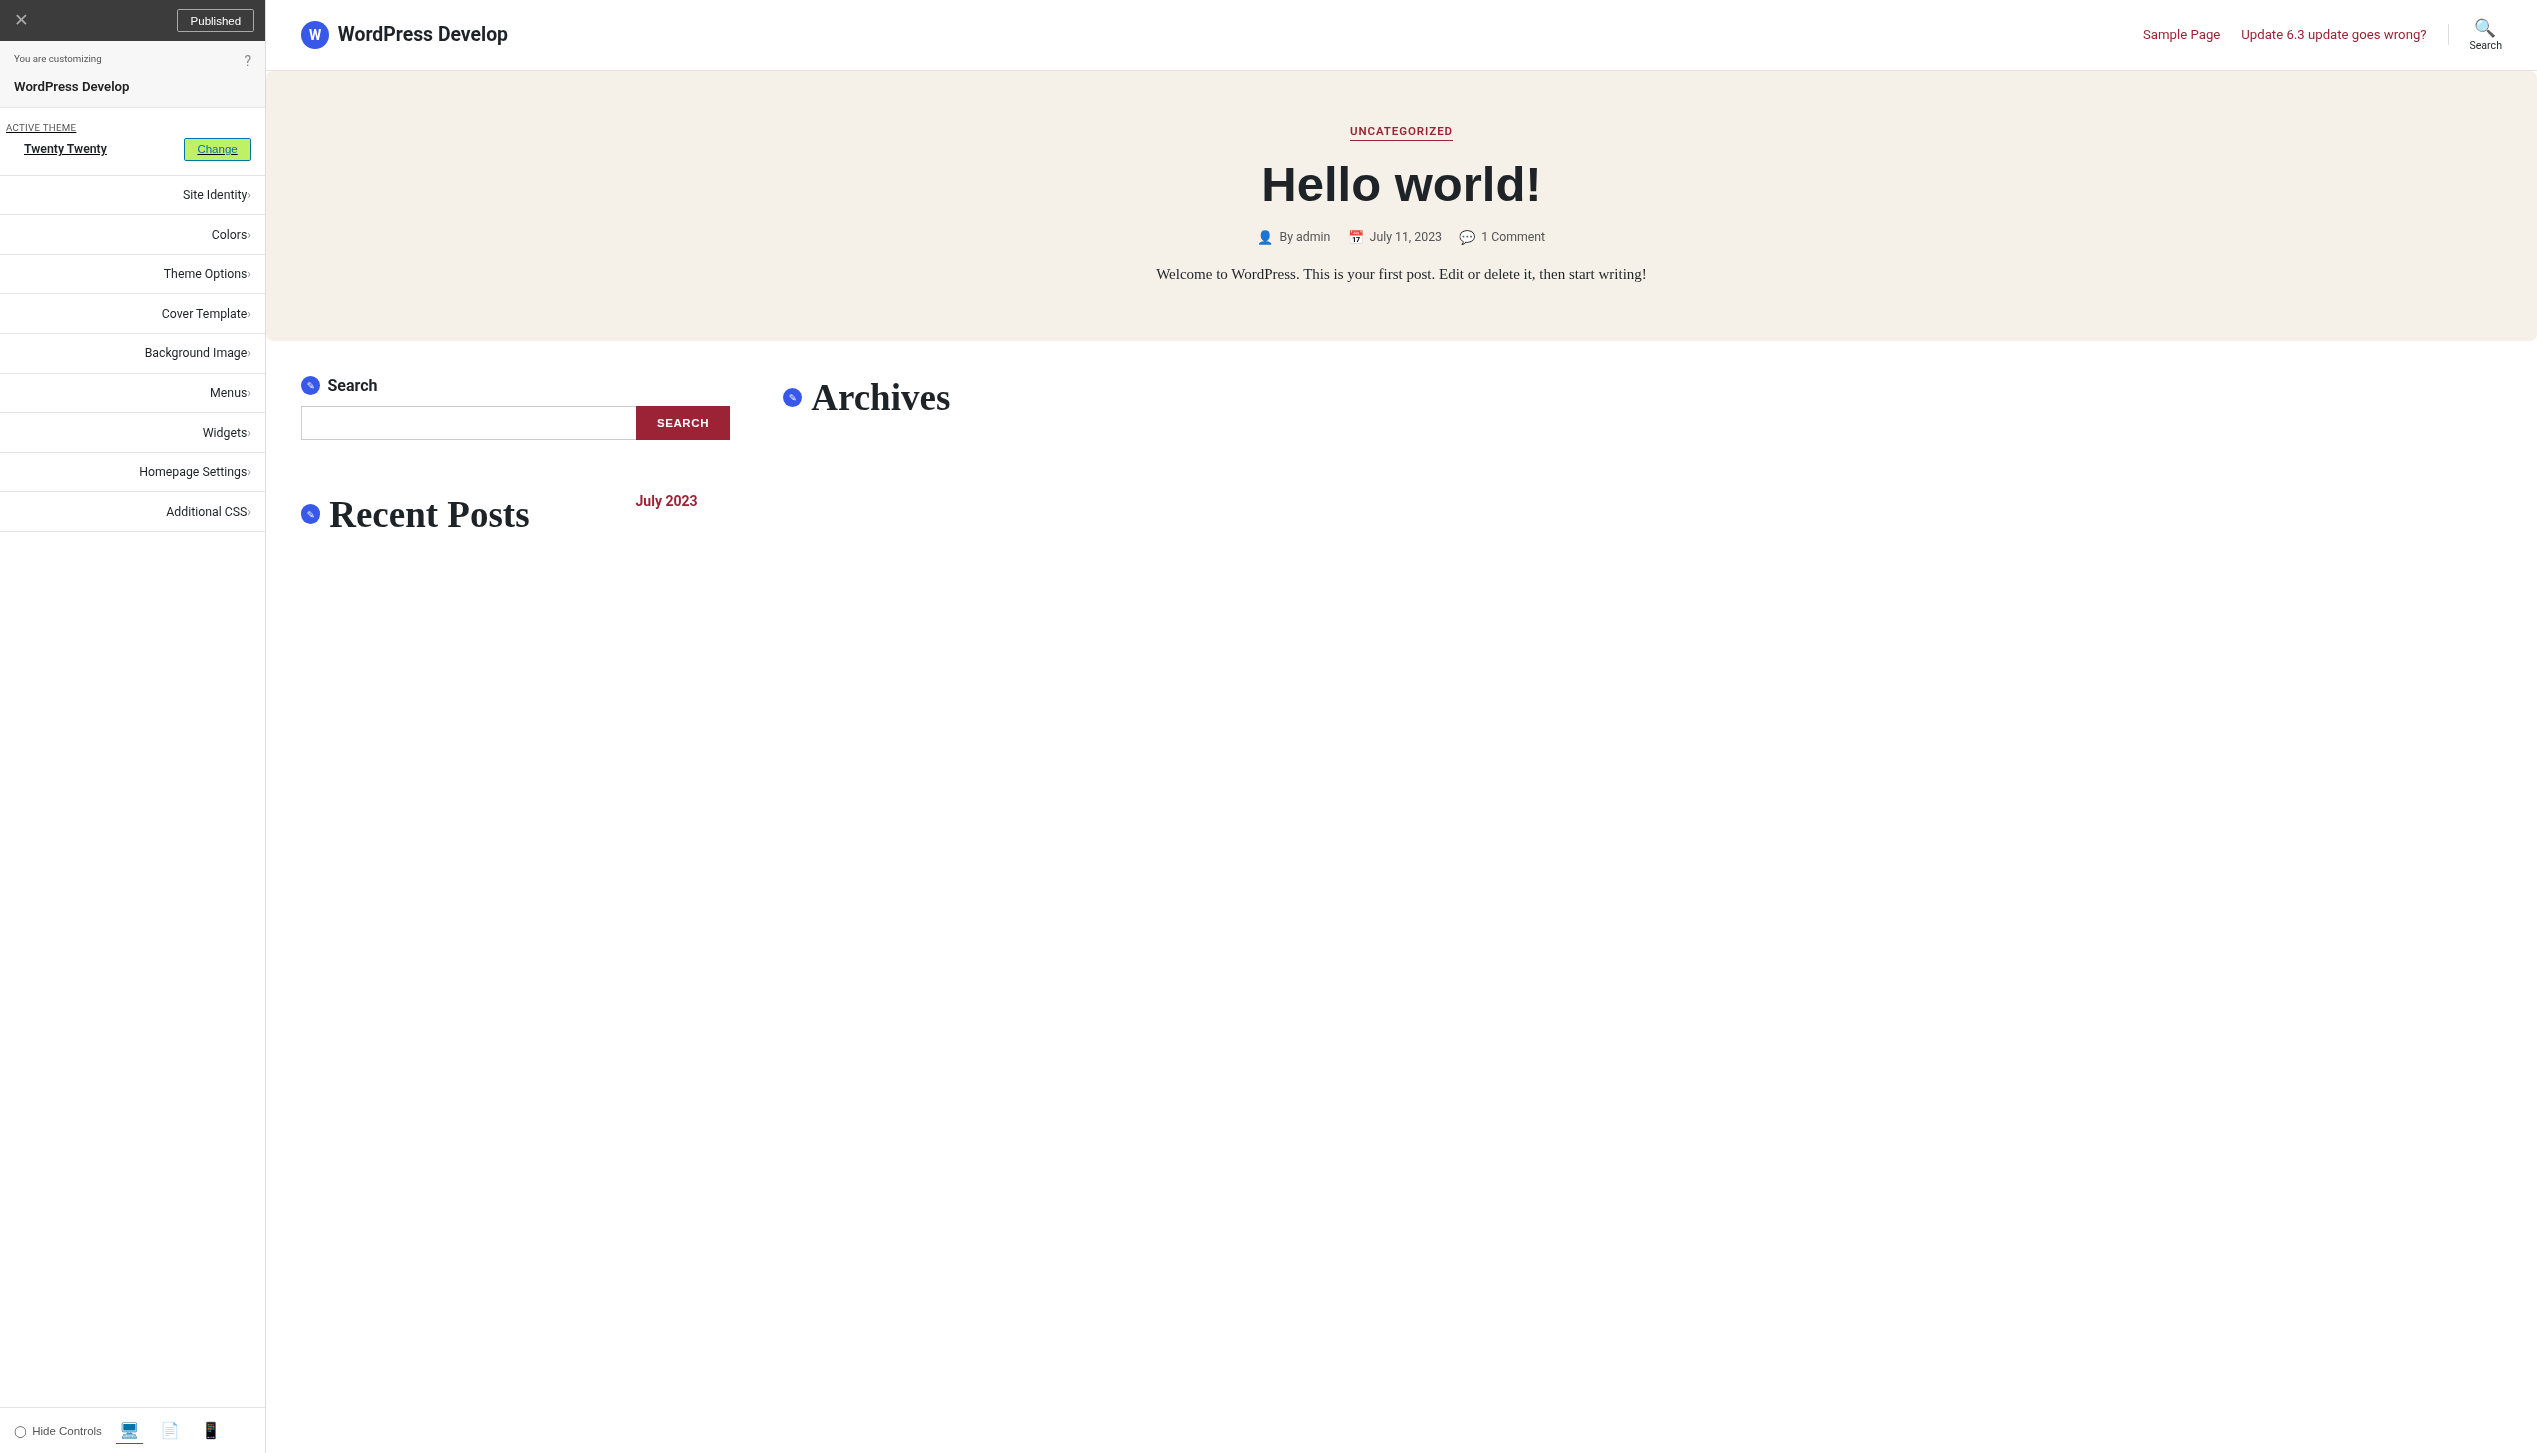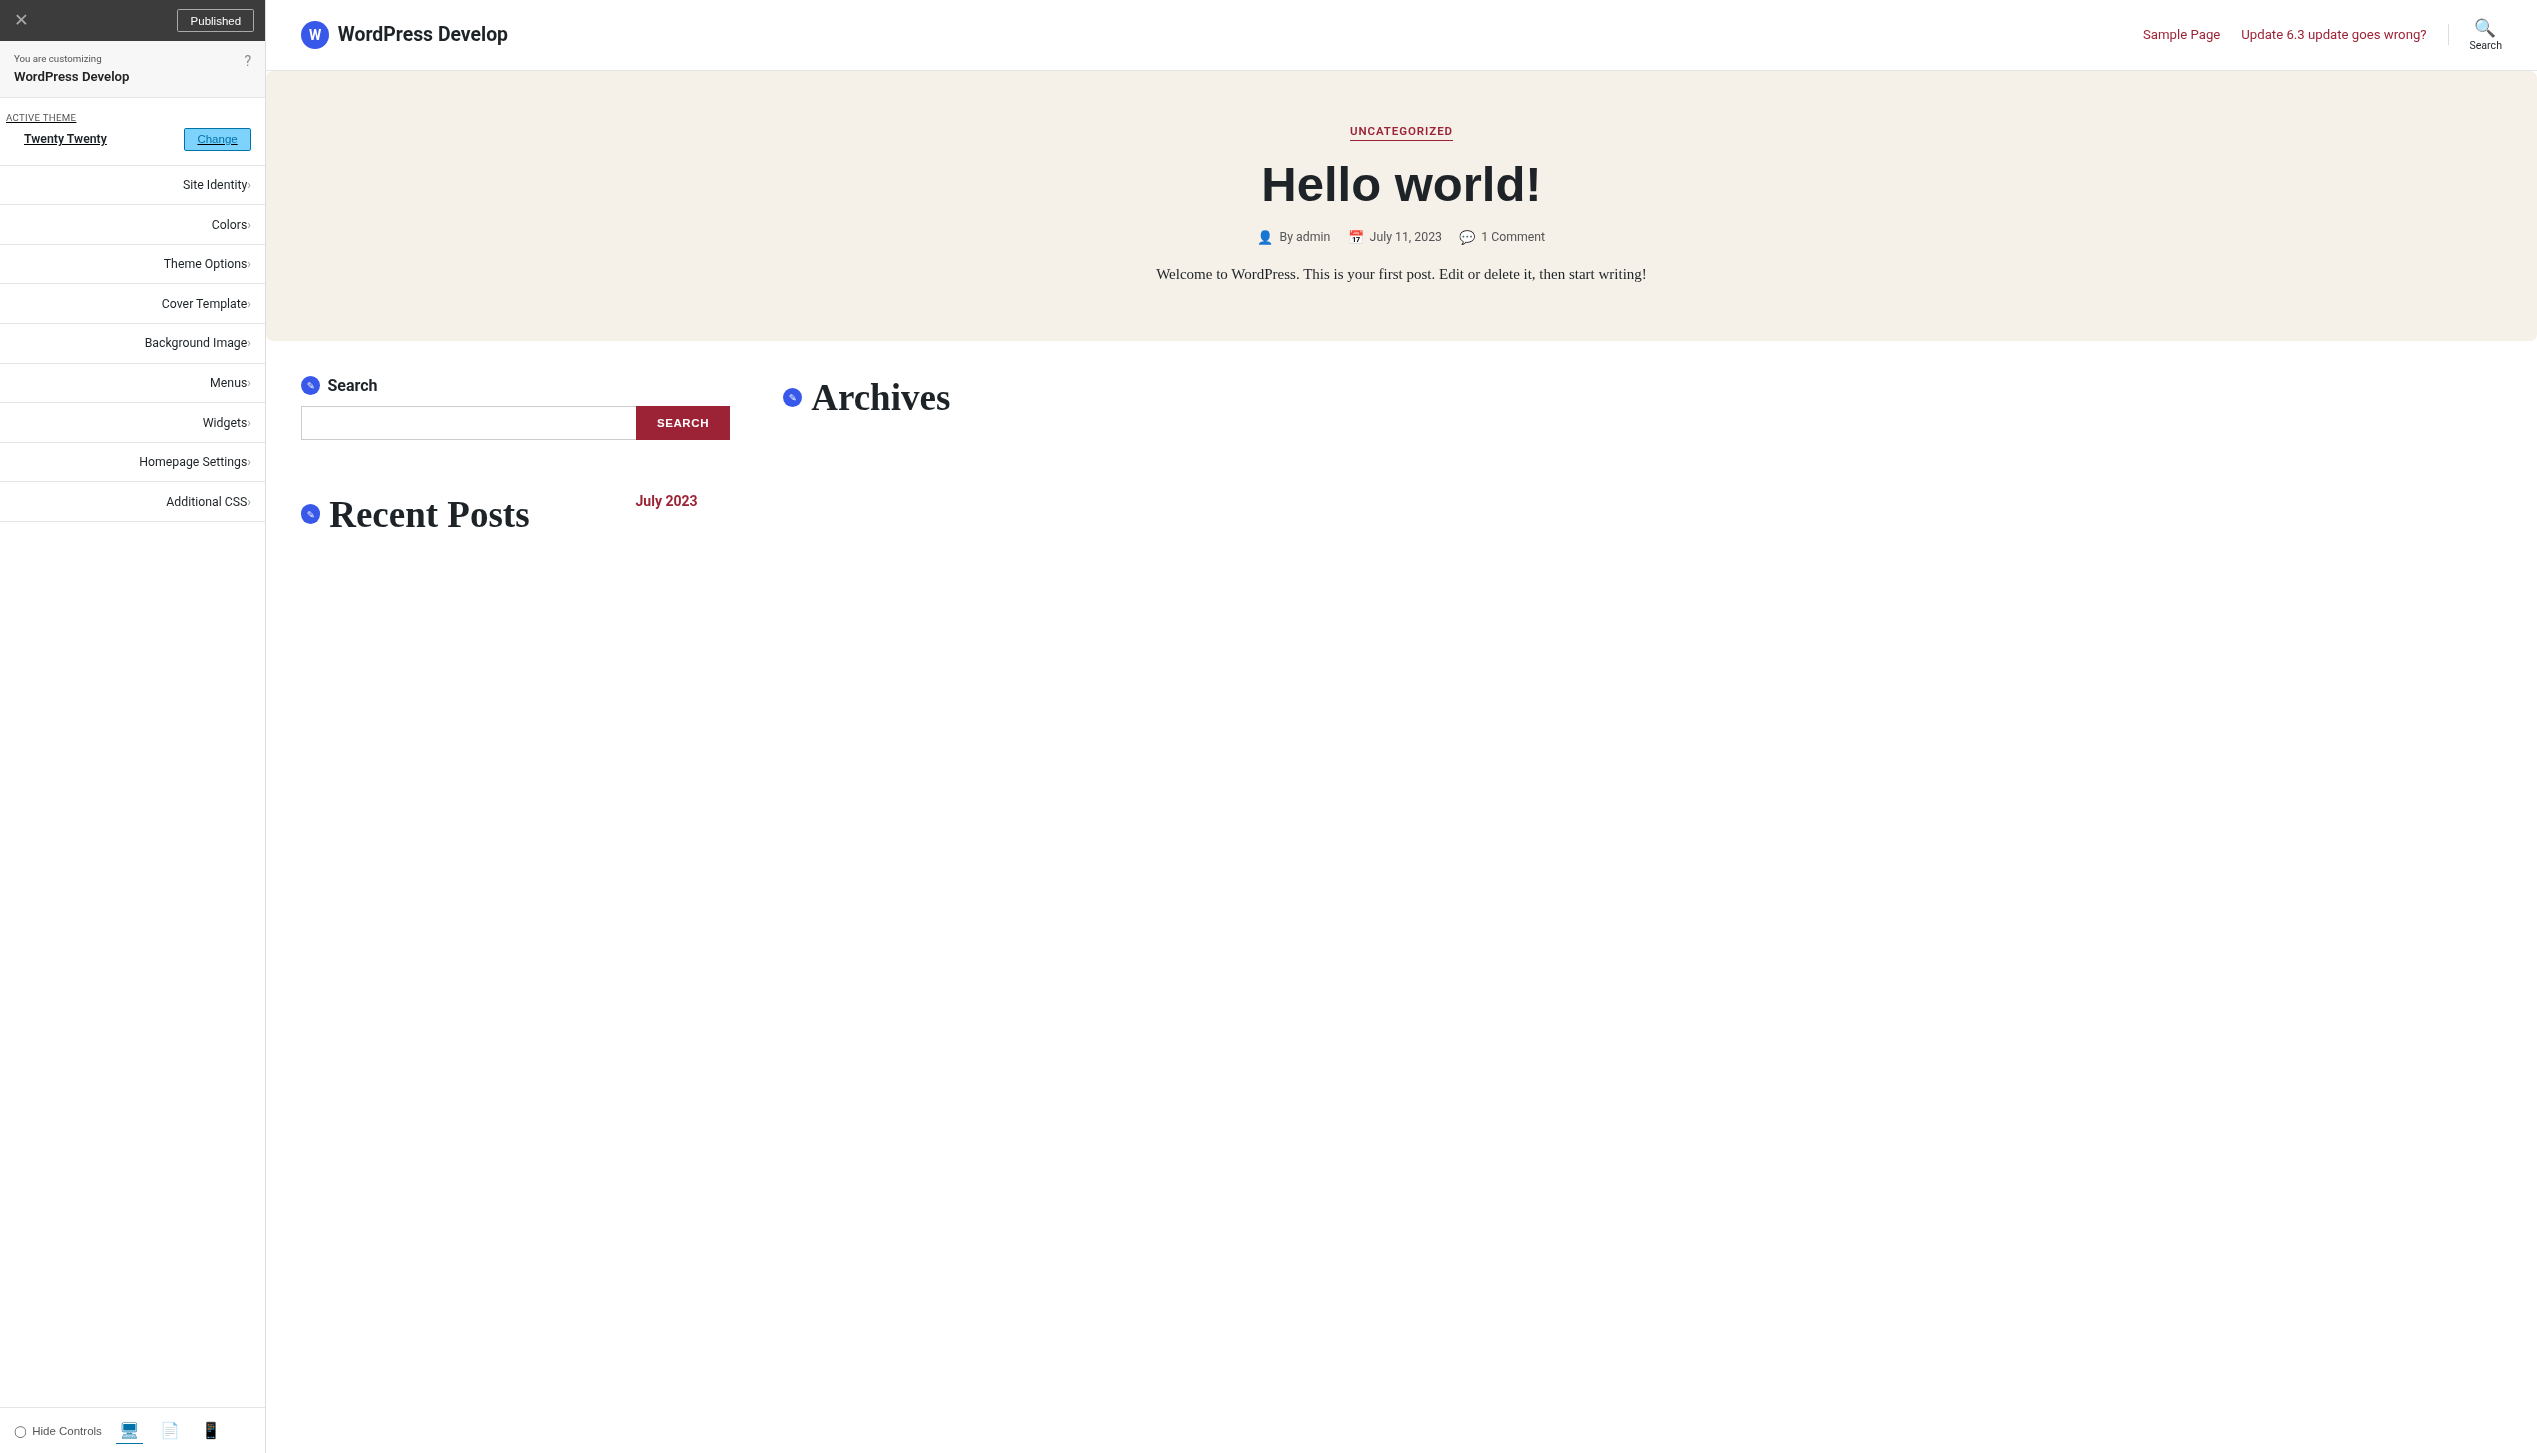--- a/index.html
+++ b/index.html
@@ -49,38 +49,38 @@
     }
 
     #panel-title-area {
       background: #f7f7f7;
       padding: 12.3px 14px 12.3px 14px;
       border-bottom: 0.9px solid #e5e5e5;
       display: flex;
       align-items: flex-start;
       justify-content: space-between;
     }
-    #panel-title-area .title-group { display: flex; flex-direction: column; gap: 5px; }
+    #panel-title-area .title-group { display: flex; flex-direction: column; gap: 15px; }
     #customizing-label { font-size: 9.7px; color: #555; }
     #site-name { font-size: 13.2px; font-weight: 600; color: #222; }
     #help-icon { color: #888; font-size: 14px; cursor: pointer; }
 
     #active-theme-section {
       padding: 14px 14px 14px 6px;
       border-bottom: 0.9px solid #e5e5e5;
       display: flex;
       flex-direction: column;
       gap: 5.3px;
       text-decoration: underline;
     }
     #active-theme-label { font-size: 9.7px; color: #555; text-transform: uppercase; letter-spacing: 0.03em; }
     #theme-row { display: flex; align-items: center; justify-content: space-between; }
     #theme-name { font-size: 12.3px; font-weight: 600; color: #1d2327; margin-left: 18px; }
     #change-btn {
-      background: #7dd3fc;
+      background: #bef264;
       border: 0.9px solid #0073aa;
       color: #0073aa;
       padding: 4.4px 12.3px;
       font-size: 11.5px;
       cursor: pointer;
       border-radius: 1.8px;
     }
 
     .menu-item {
       display: flex;

